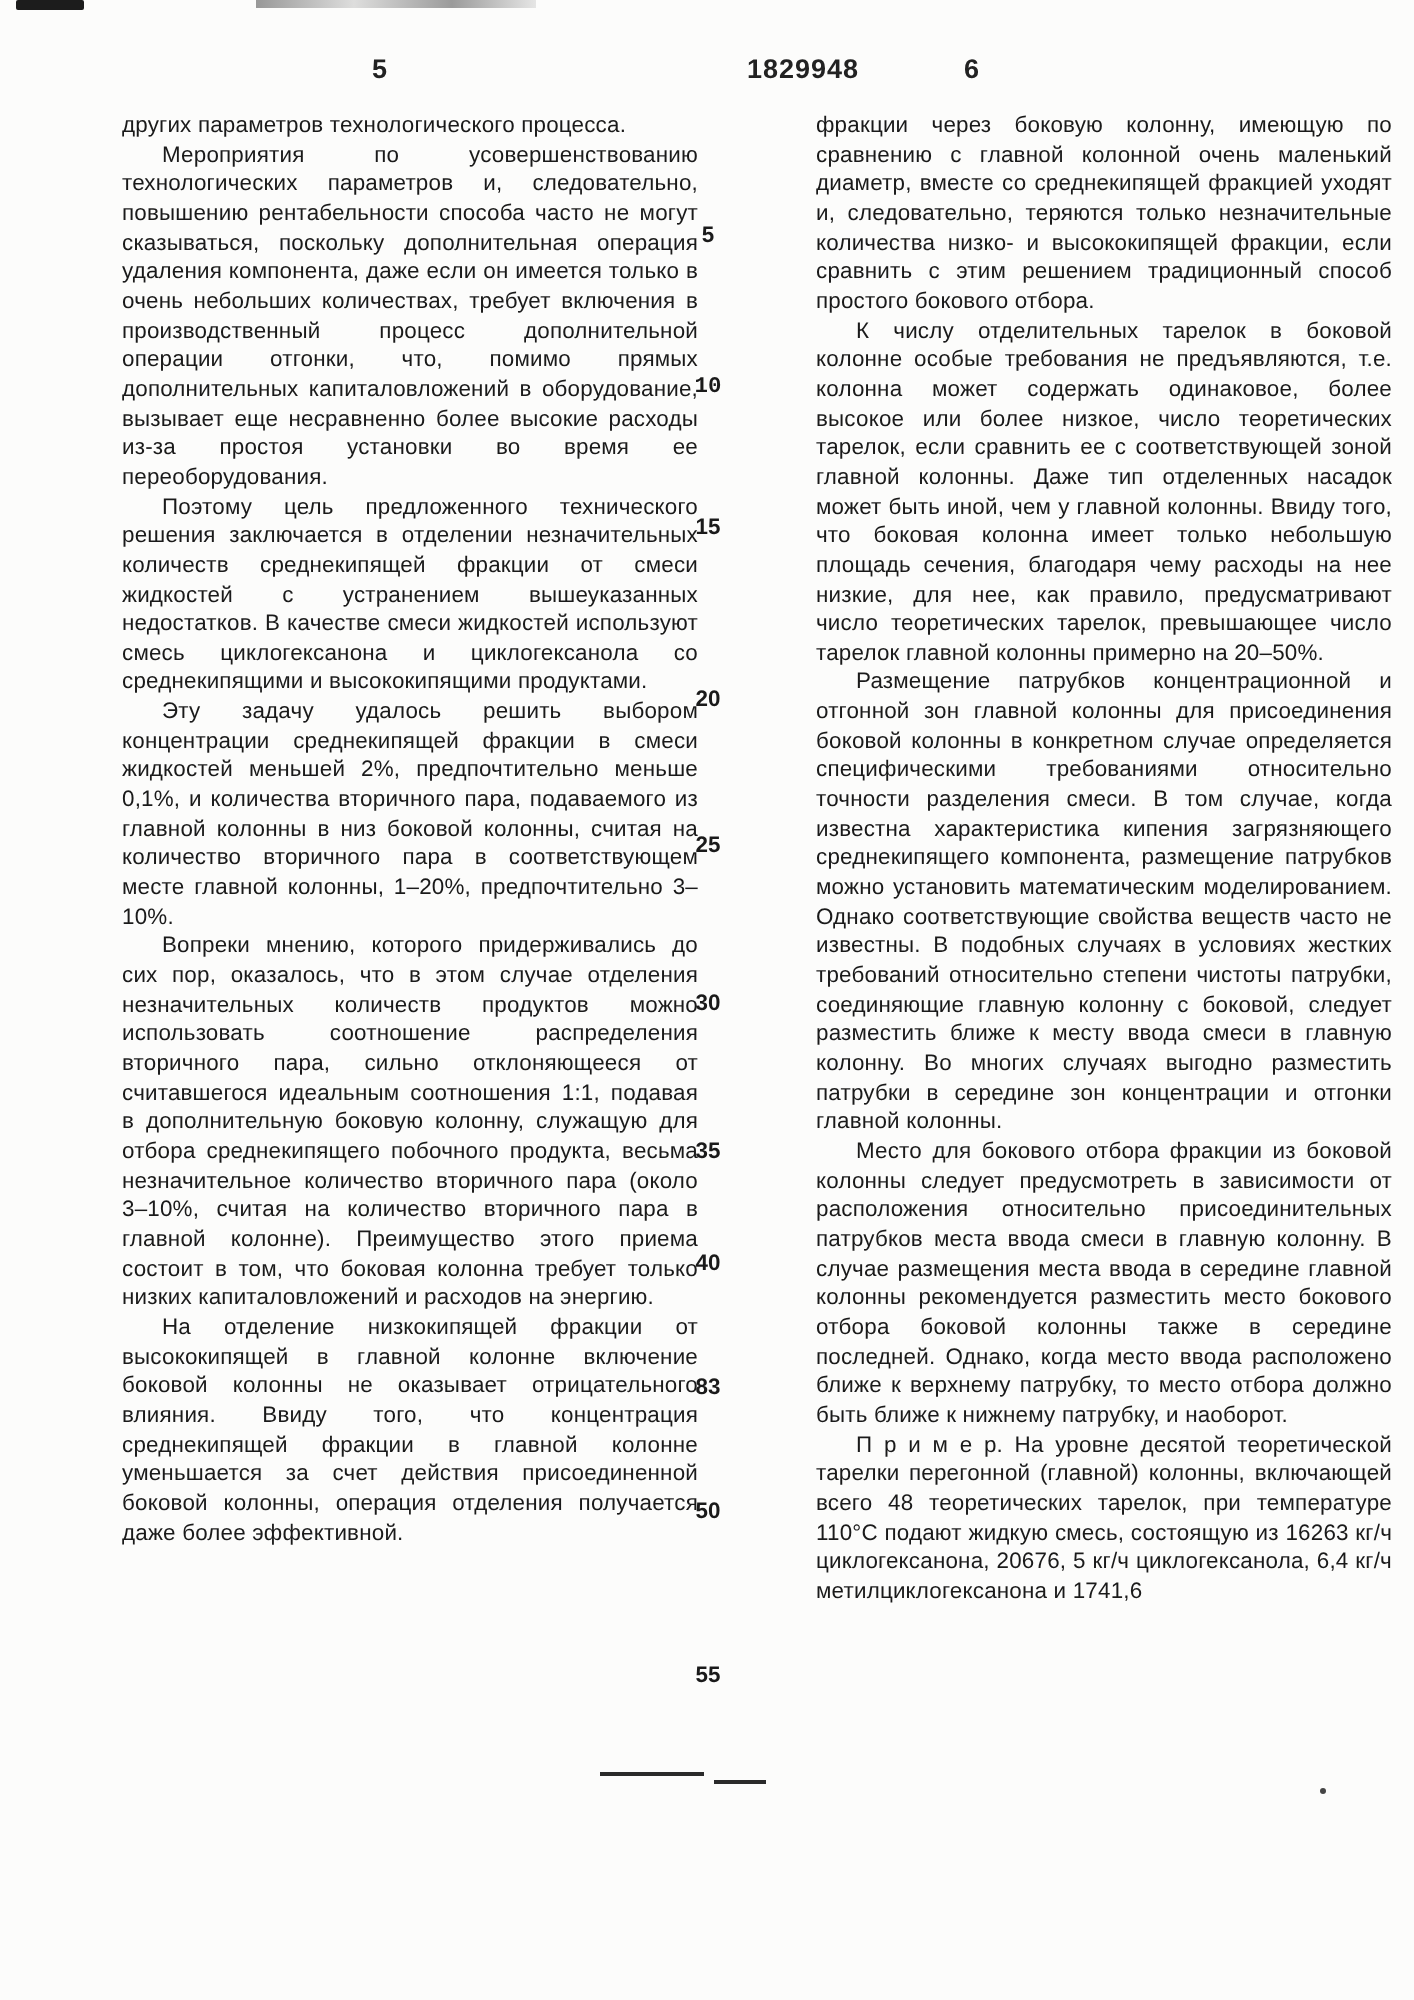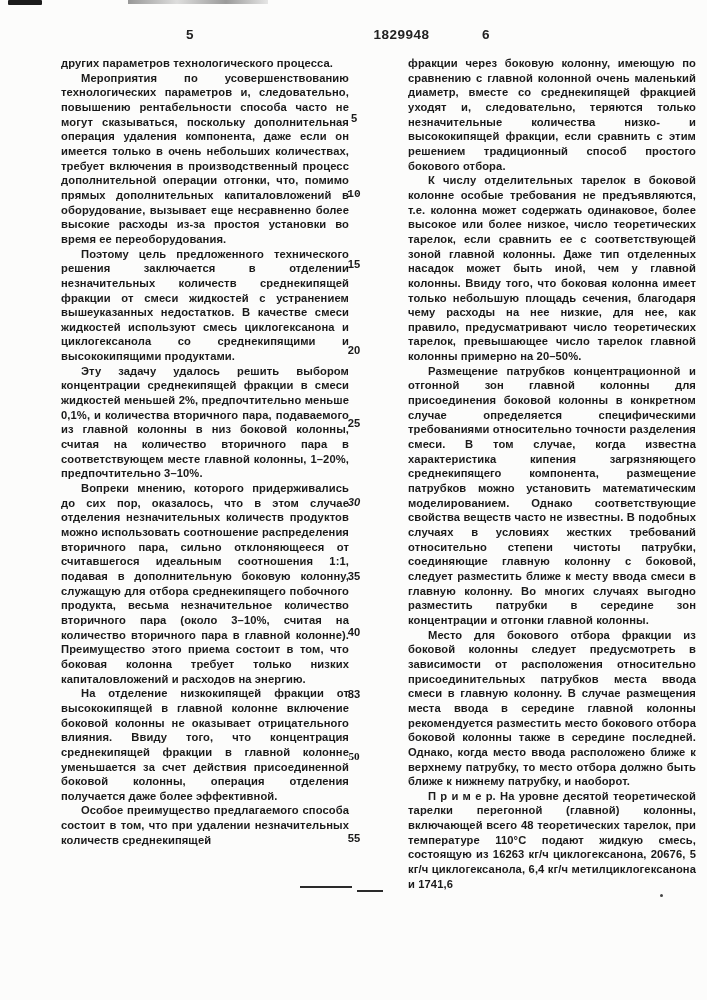--- a/index.html
+++ b/index.html
@@ -25,21 +25,21 @@
   .pg-left  { left: 186px; }
   .pg-right { left: 482px; }
   .header-patnum { left: 0; width: 707px; text-align: center; margin-left: 48px; }
 
   
   .col {
     position: absolute;
     top: 56px;
     width: 288px;
     font-size: 11.2px;
-    font-weight: bold;
+    font-weight: normal;
     line-height: 14.65px;
     text-align: justify;
     letter-spacing: 0.1px;
     color: #1a1a1a;
   }
   .col-left  { left: 61px; }
   .col-right { left: 364px; margin-left: 44px; }
   .col p { margin: 0; text-indent: 20px; }
   .col p.noindent { text-indent: 0; }
 
@@ -84,41 +84,40 @@
     <span class="header-pagenum pg-right">6</span>
   </div>
 
   <div class="col col-left" id="col-left">
       <p class="noindent">других параметров технологического процесса.</p>
       <p>Мероприятия по усовершенствованию технологических параметров и, следовательно, повышению рентабельности способа часто не могут сказываться, поскольку дополнительная операция удаления компонента, даже если он имеется только в очень небольших количествах, требует включения в производственный процесс дополнительной операции отгонки, что, помимо прямых дополнительных капиталовложений в оборудование, вызывает еще несравненно более высокие расходы из-за простоя установки во время ее переоборудования.</p>
       <p>Поэтому цель предложенного технического решения заключается в отделении незначительных количеств среднекипящей фракции от смеси жидкостей с устранением вышеуказанных недостатков. В качестве смеси жидкостей используют смесь циклогексанона и циклогексанола со среднекипящими и высококипящими продуктами.</p>
       <p>Эту задачу удалось решить выбором концентрации среднекипящей фракции в смеси жидкостей меньшей 2%, предпочтительно меньше 0,1%, и количества вторичного пара, подаваемого из главной колонны в низ боковой колонны, считая на количество вторичного пара в соответствующем месте главной колонны, 1–20%, предпочтительно 3–10%.</p>
       <p>Вопреки мнению, которого придерживались до сих пор, оказалось, что в этом случае отделения незначительных количеств продуктов можно использовать соотношение распределения вторичного пара, сильно отклоняющееся от считавшегося идеальным соотношения 1:1, подавая в дополнительную боковую колонну, служащую для отбора среднекипящего побочного продукта, весьма незначительное количество вторичного пара (около 3–10%, считая на количество вторичного пара в главной колонне). Преимущество этого приема состоит в том, что боковая колонна требует только низких капиталовложений и расходов на энергию.</p>
       <p>На отделение низкокипящей фракции от высококипящей в главной колонне включение боковой колонны не оказывает отрицательного влияния. Ввиду того, что концентрация среднекипящей фракции в главной колонне уменьшается за счет действия присоединенной боковой колонны, операция отделения получается даже более эффективной.</p>
-      <p>Особое преимущество предлагаемого способа состоит в том, что при удалении незначительных количеств среднекипящей</p>
     </div>
   <div class="col col-right" id="col-right">
       <p class="noindent">фракции через боковую колонну, имеющую по сравнению с главной колонной очень маленький диаметр, вместе со среднекипящей фракцией уходят и, следовательно, теряются только незначительные количества низко- и высококипящей фракции, если сравнить с этим решением традиционный способ простого бокового отбора.</p>
       <p>К числу отделительных тарелок в боковой колонне особые требования не предъявляются, т.е. колонна может содержать одинаковое, более высокое или более низкое, число теоретических тарелок, если сравнить ее с соответствующей зоной главной колонны. Даже тип отделенных насадок может быть иной, чем у главной колонны. Ввиду того, что боковая колонна имеет только небольшую площадь сечения, благодаря чему расходы на нее низкие, для нее, как правило, предусматривают число теоретических тарелок, превышающее число тарелок главной колонны примерно на 20–50%.</p>
       <p>Размещение патрубков концентрационной и отгонной зон главной колонны для присоединения боковой колонны в конкретном случае определяется специфическими требованиями относительно точности разделения смеси. В том случае, когда известна характеристика кипения загрязняющего среднекипящего компонента, размещение патрубков можно установить математическим моделированием. Однако соответствующие свойства веществ часто не известны. В подобных случаях в условиях жестких требований относительно степени чистоты патрубки, соединяющие главную колонну с боковой, следует разместить ближе к месту ввода смеси в главную колонну. Во многих случаях выгодно разместить патрубки в середине зон концентрации и отгонки главной колонны.</p>
       <p>Место для бокового отбора фракции из боковой колонны следует предусмотреть в зависимости от расположения относительно присоединительных патрубков места ввода смеси в главную колонну. В случае размещения места ввода в середине главной колонны рекомендуется разместить место бокового отбора боковой колонны также в середине последней. Однако, когда место ввода расположено ближе к верхнему патрубку, то место отбора должно быть ближе к нижнему патрубку, и наоборот.</p>
       <p>П р и м е р. На уровне десятой теоретической тарелки перегонной (главной) колонны, включающей всего 48 теоретических тарелок, при температуре 110°С подают жидкую смесь, состоящую из 16263 кг/ч циклогексанона, 20676, 5 кг/ч циклогексанола, 6,4 кг/ч метилциклогексанона и 1741,6</p>
     </div>
 
   <div id="gutter">
       <span class="gutter-num" style="top: 112px;">5</span>
       <span class="gutter-num" style="top: 188px; font-family: Liberation Mono, monospace;">10</span>
       <span class="gutter-num" style="top: 258px;">15</span>
       <span class="gutter-num" style="top: 344px;">20</span>
       <span class="gutter-num" style="top: 417px;">25</span>
-      <span class="gutter-num" style="top: 496px; font-style: italic;">30</span>
+      <span class="gutter-num" style="top: 496px;">30</span>
       <span class="gutter-num" style="top: 570px;">35</span>
       <span class="gutter-num" style="top: 626px;">40</span>
       <span class="gutter-num" style="top: 688px;">83</span>
-      <span class="gutter-num" style="top: 750px; font-family: Liberation Serif, serif;">50</span>
+      <span class="gutter-num" style="top: 750px;">50</span>
       <span class="gutter-num" style="top: 832px;">55</span>
     </div>
 
   <div class="colend-underline u-left"></div>
   <div class="colend-underline u-right"></div>
   <div class="dot-right"></div>
 
 </div>
 
 </body></html>

